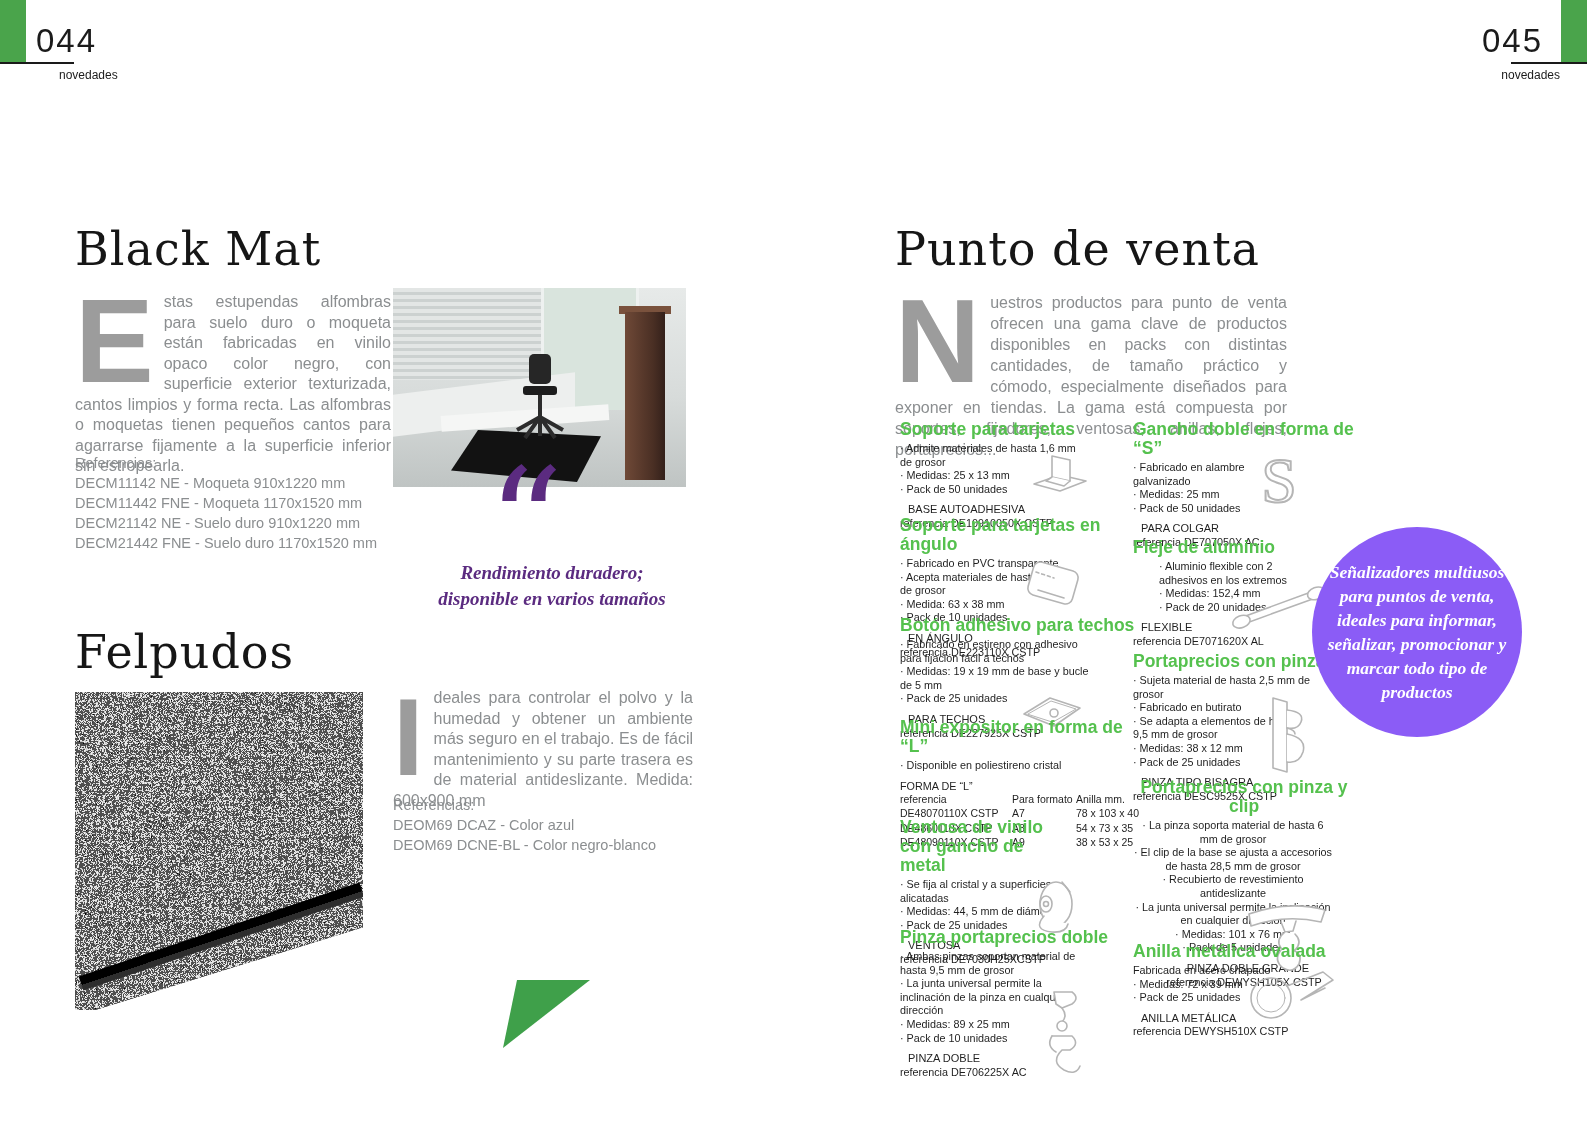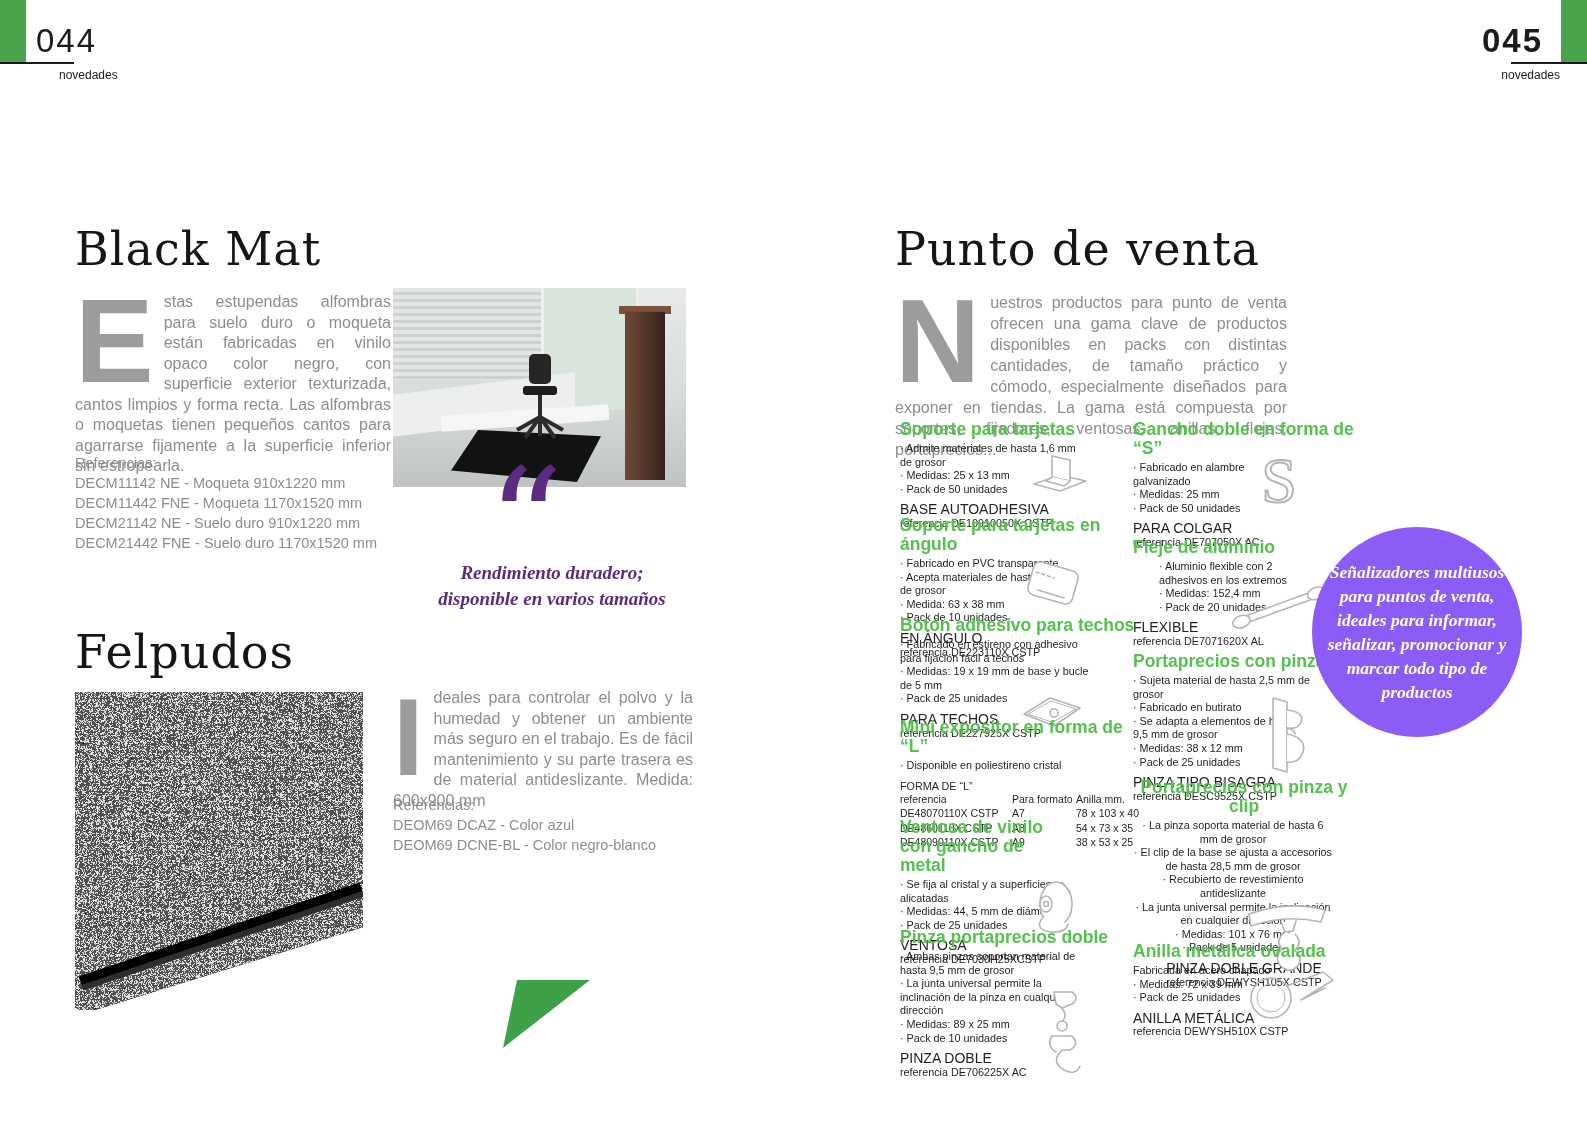--- a/index.html
+++ b/index.html
@@ -3,21 +3,21 @@
 <meta charset="utf-8">
 <style>
   html,body{margin:0;padding:0;background:#fff;}
   .canvas{position:relative;width:1587px;height:1123px;background:#fff;overflow:hidden;
           font-family:"Liberation Sans",sans-serif;color:#222;}
 
   
   .green-tab{position:absolute;top:0;width:26px;height:62px;background:#4aa44b;}
   .tab-left{left:0;} .tab-right{right:0;}
   .pageno{position:absolute;top:22px;font-size:33px;letter-spacing:2px;color:#1b1b1b;}
-  .pageno-left{left:36px;} .pageno-right{right:44px;font-weight:bold;}
+  .pageno-left{left:36px;} .pageno-right{right:44px;}
   .rule{position:absolute;top:62px;height:2px;background:#1a1a1a;}
   .rule-left{left:0;width:74px;} .rule-right{right:0;width:76px;}
   .novedades{position:absolute;top:68px;font-size:12px;color:#1b1b1b;padding-left:32px;}
   .nov-left{left:27px;} .nov-right{right:27px;}
 
   
   .big-title{position:absolute;font-family:"DejaVu Serif",serif;font-size:46px;
              color:#161616;letter-spacing:1px;white-space:nowrap;}
   .t-blackmat{left:75px;top:222px;}
   .t-felpudos{left:75px;top:625px;}
@@ -70,21 +70,21 @@
   .badge-rect{position:absolute;left:486px;top:869px;width:104px;height:112px;background:#3fa04a;
               display:flex;align-items:flex-start;justify-content:center;text-align:center;
               font-family:"Liberation Serif",serif;font-style:italic;font-weight:600;
               font-size:19px;line-height:25px;color:#fff;padding-top:16px;box-sizing:border-box;}
   .badge-tail{position:absolute;left:486px;top:980px;}
 
   
   .product{position:absolute;width:240px;}
   .prod-name{color:#55c14e;font-size:17.5px;line-height:19px;margin:0 0 3px 0;font-weight:bold;}
   .prod-bullets{font-size:10.8px;line-height:13.6px;color:#1f1f1f;white-space:pre-line;}
-  .prod-cap{margin-top:7px;font-size:14px;line-height:13.6px;color:#1f1f1f;}
+  .prod-cap{margin-top:7px;font-size:11px;line-height:13.6px;color:#1f1f1f;margin-left:8px;}
   .prod-ref{font-size:10.8px;line-height:13.6px;color:#1f1f1f;}
   .prod-icon{position:absolute;}
   .col1{left:900px;} .col2{left:1133px;width:222px;}
   .ltable-label{margin-top:7px;font-size:10.8px;color:#1f1f1f;}
   .ltable{display:grid;grid-template-columns:112px 64px 76px;font-size:10.5px;
           line-height:14.5px;color:#1f1f1f;}
 
   .circle-note{position:absolute;left:1312px;top:527px;width:210px;height:210px;border-radius:50%;
                background:#8b5cf6;display:flex;align-items:center;justify-content:center;
                text-align:center;font-family:"Liberation Serif",serif;font-style:italic;

